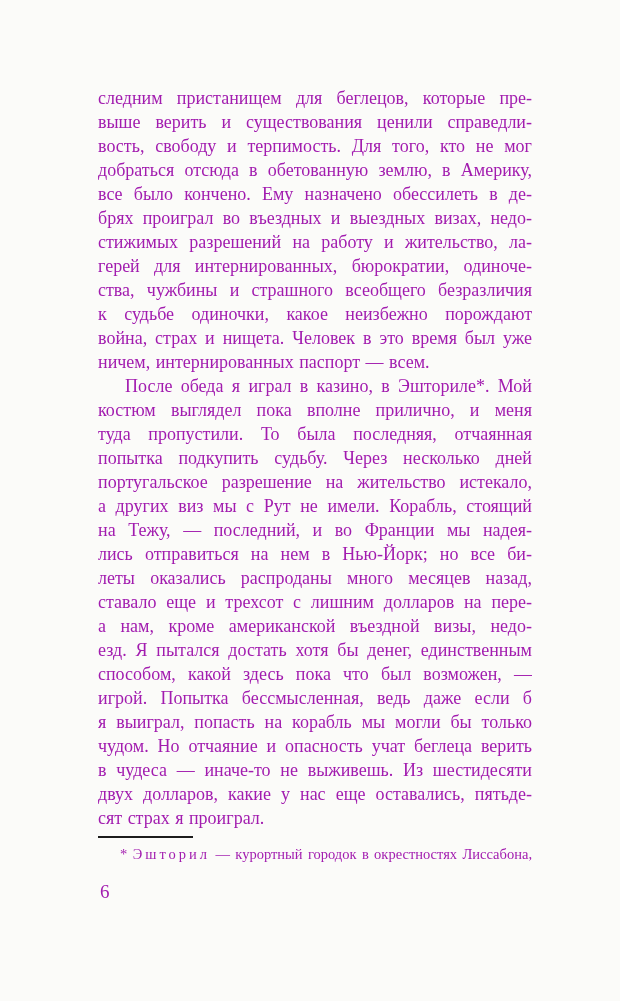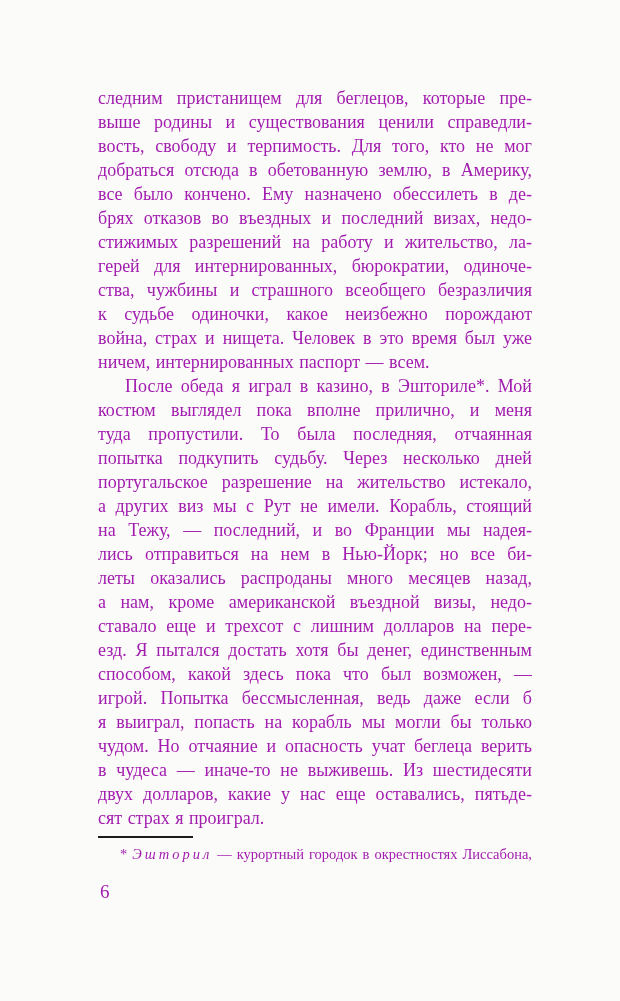--- a/index.html
+++ b/index.html
@@ -58,61 +58,60 @@
     font-size: 14.5px;
     line-height: 21px;
     height: 21px;
     overflow: hidden;
   }
   .fn-line.indent {
     text-indent: 22px;
   }
   .spaced {
     letter-spacing: 3px;
-    font-style: italic;
   }
   .page-number {
     position: absolute;
     left: 100px;
     top: 880px;
     font-size: 19px;
     line-height: 24px;
   }
 </style>
 </head>
 <body style="background: rgb(251, 251, 249);">
 
 <div class="page" style="color: #a21caf;">
   <div class="text-block">
       <div>
         <div class="line justify">следним пристанищем для беглецов, которые пре-</div>
-        <div class="line justify">выше родины и существования ценили справедли-</div>
+        <div class="line justify">выше верить и существования ценили справедли-</div>
         <div class="line justify">вость, свободу и терпимость. Для того, кто не мог</div>
         <div class="line justify">добраться отсюда в обетованную землю, в Америку,</div>
         <div class="line justify">все было кончено. Ему назначено обессилеть в де-</div>
-        <div class="line justify">брях отказов во въездных и последний визах, недо-</div>
+        <div class="line justify">брях проиграл во въездных и выездных визах, недо-</div>
         <div class="line justify">стижимых разрешений на работу и жительство, ла-</div>
         <div class="line justify">герей для интернированных, бюрократии, одиноче-</div>
         <div class="line justify">ства, чужбины и страшного всеобщего безразличия</div>
         <div class="line justify">к судьбе одиночки, какое неизбежно порождают</div>
         <div class="line justify">война, страх и нищета. Человек в это время был уже</div>
         <div class="line">ничем, интернированных паспорт — всем.</div>
       </div>
       <div>
         <div class="line justify indent">После обеда я играл в казино, в Эшториле*. Мой</div>
         <div class="line justify">костюм выглядел пока вполне прилично, и меня</div>
         <div class="line justify">туда пропустили. То была последняя, отчаянная</div>
         <div class="line justify">попытка подкупить судьбу. Через несколько дней</div>
         <div class="line justify">португальское разрешение на жительство истекало,</div>
         <div class="line justify">а других виз мы с Рут не имели. Корабль, стоящий</div>
         <div class="line justify">на Тежу, — последний, и во Франции мы надея-</div>
         <div class="line justify">лись отправиться на нем в Нью-Йорк; но все би-</div>
         <div class="line justify">леты оказались распроданы много месяцев назад,</div>
+        <div class="line justify">ставало еще и трехсот с лишним долларов на пере-</div>
         <div class="line justify">а нам, кроме американской въездной визы, недо-</div>
-        <div class="line justify">ставало еще и трехсот с лишним долларов на пере-</div>
         <div class="line justify">езд. Я пытался достать хотя бы денег, единственным</div>
         <div class="line justify">способом, какой здесь пока что был возможен, —</div>
         <div class="line justify">игрой. Попытка бессмысленная, ведь даже если б</div>
         <div class="line justify">я выиграл, попасть на корабль мы могли бы только</div>
         <div class="line justify">чудом. Но отчаяние и опасность учат беглеца верить</div>
         <div class="line justify">в чудеса — иначе-то не выживешь. Из шестидесяти</div>
         <div class="line justify">двух долларов, какие у нас еще оставались, пятьде-</div>
         <div class="line">сят страх я проиграл.</div>
       </div>
     </div>

